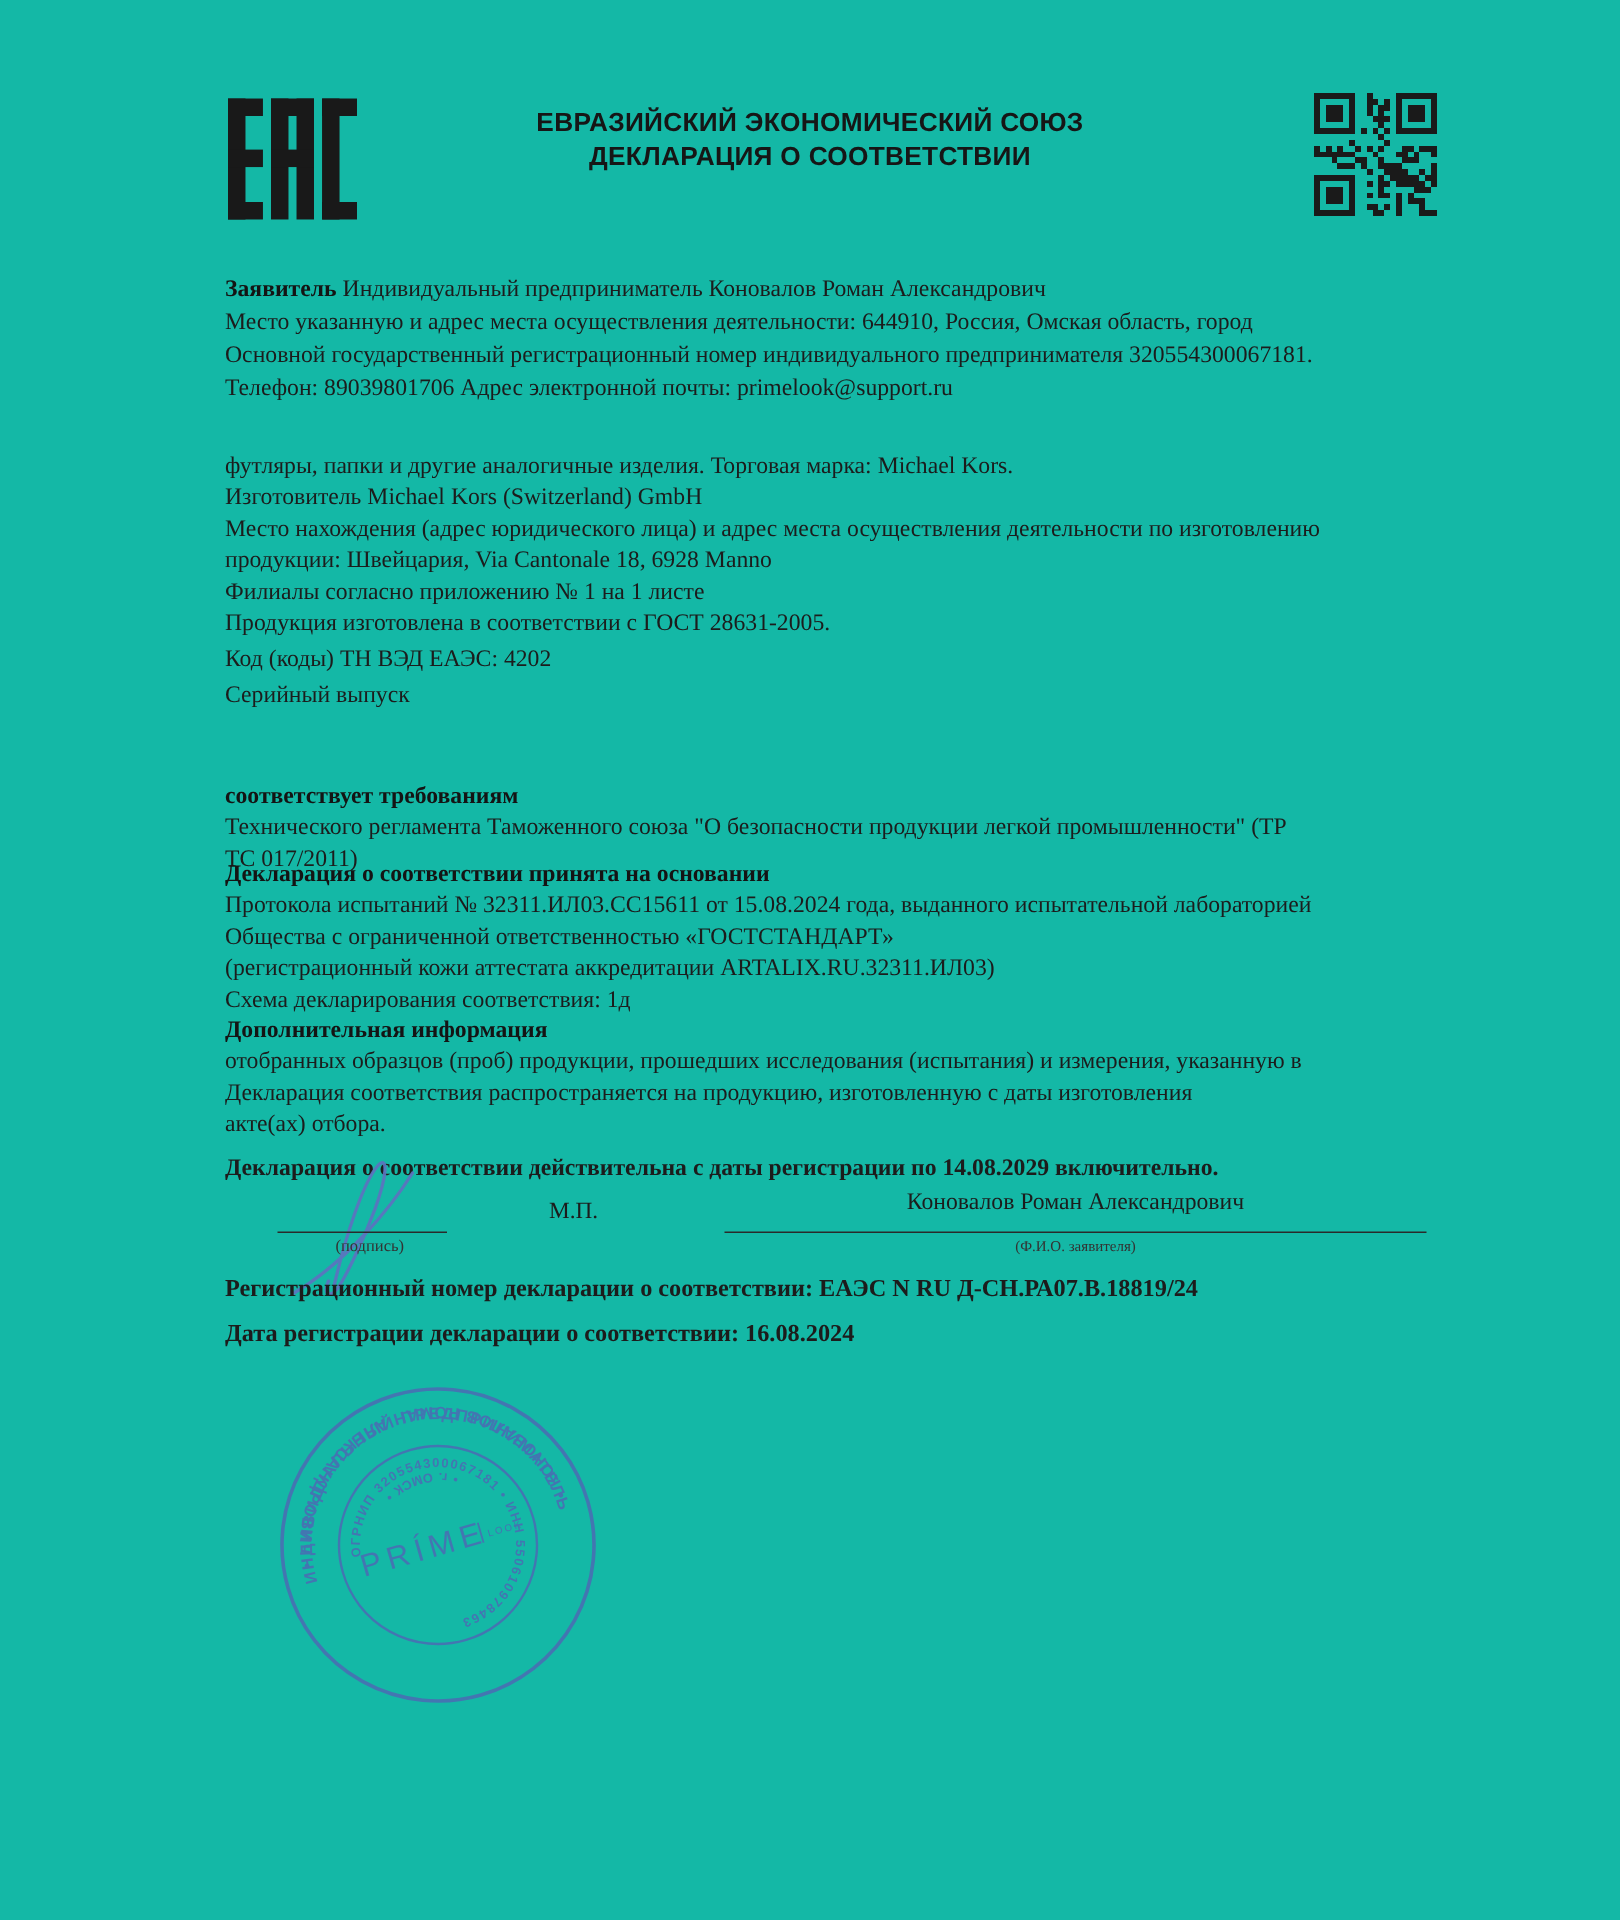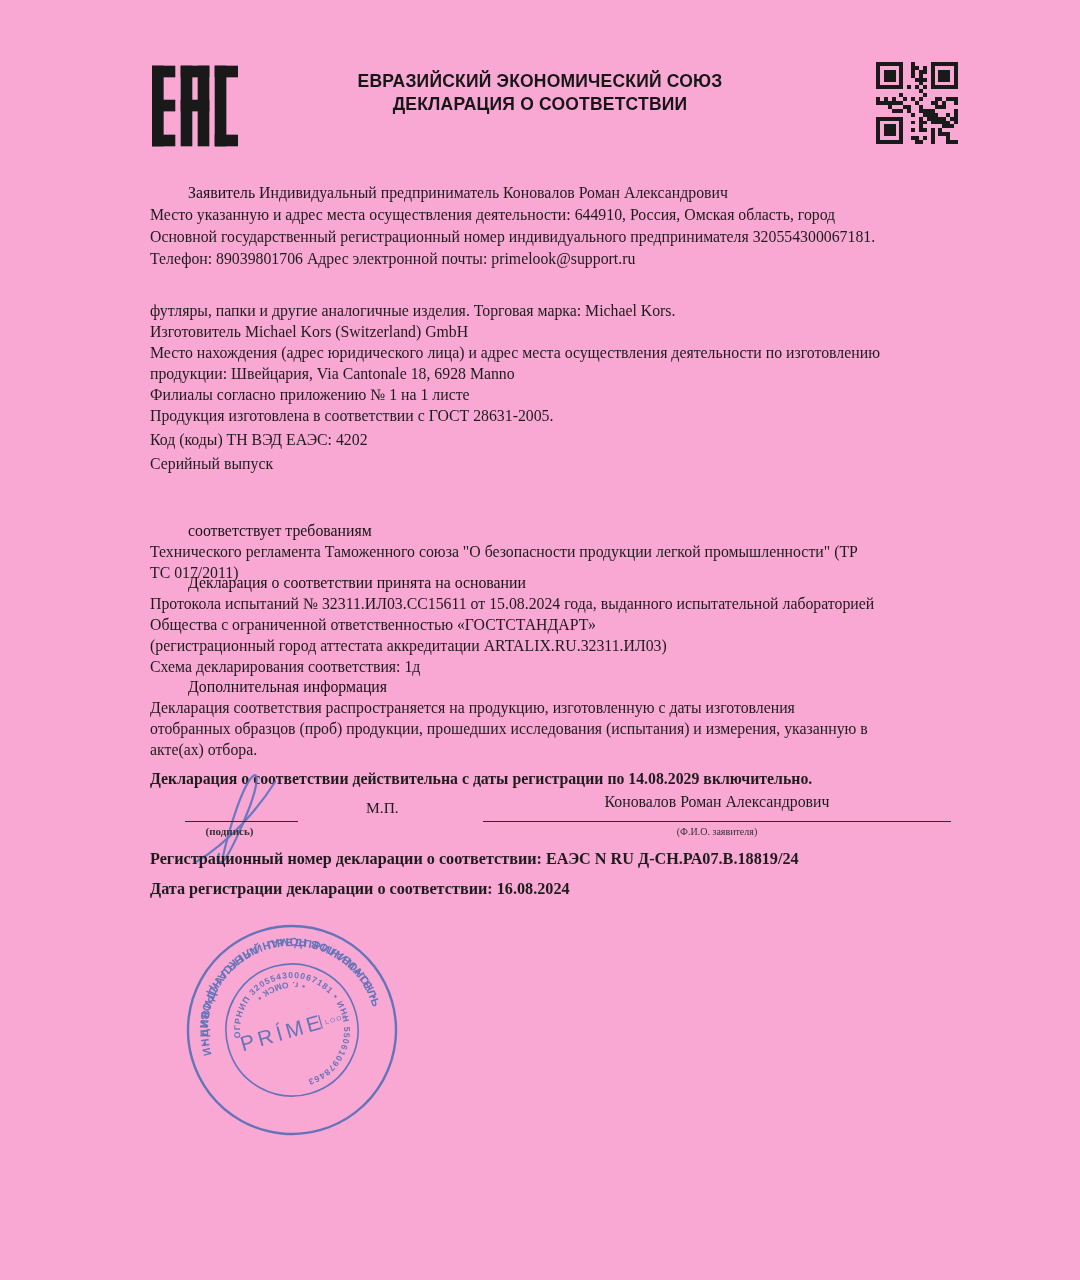--- a/index.html
+++ b/index.html
@@ -1,56 +1,56 @@
 <!DOCTYPE html>
 <html lang="ru"><head>
 <meta charset="utf-8">
 <style>
   html,body{margin:0;padding:0;}
   body{background:#ffffff;}
   .page{
     position:relative;
     width:1080px;height:1280px;
-    background:#f9a8d4;
+    background:#14b8a6;
     font-family:"Liberation Serif", serif;
     color:#1c1c1c;
     overflow:hidden;
   }
   
   .eac-logo{position:absolute;left:152px;top:63px;}
   .doc-title{
     position:absolute;left:280px;top:70px;width:520px;
     text-align:center;
     font-family:"Liberation Sans", sans-serif;
     font-weight:bold;font-size:17.5px;line-height:23px;
     color:#161616;letter-spacing:.2px;
   }
   .qr{position:absolute;left:876px;top:62px;}
   
   .sec{position:absolute;left:150px;width:822px;}
   .line{font-size:15.8px;line-height:22px;white-space:nowrap;}
   .lh21 .line{line-height:21px;}
-  .line b{font-weight:normal;color:#141414;margin-left:38px;}
+  .line b{font-weight:bold;color:#141414;}
   .gap-top{margin-top:3px;}
   #sec-applicant{top:182px;}
   #sec-declares{top:300px;}
   #sec-conformity{top:520px;}
   #sec-basis{top:572px;}
   #sec-additional{top:676px;}
   #sec-validity{top:768px;}
   #sec-validity .line{font-weight:bold;}
   
   .sig-underline{position:absolute;height:0;border-top:1.5px solid #2a2a2a;}
   #sig-line-left{left:185px;top:821px;width:113px;}
   #sig-line-right{left:483px;top:821px;width:468px;}
   .sig-caption{
     position:absolute;text-align:center;color:#333;
     font-size:11px;line-height:13px;
   }
-  #caption-sign{left:173px;width:113px;top:825px;font-weight:bold;}
+  #caption-sign{left:190px;width:113px;top:825px;}
   #caption-name{left:483px;width:468px;top:825px;font-size:10px;}
   #seal-mark{position:absolute;left:366px;top:799px;font-size:15.5px;}
   #applicant-name{
     position:absolute;left:483px;width:468px;top:793px;
     text-align:center;font-size:15.8px;
   }
   #signature-svg{position:absolute;left:178px;top:768px;}
   
   #reg-number{top:848px;}
   #reg-date{top:878px;}
@@ -321,28 +321,28 @@
   <div class="sec lh21" id="sec-conformity">
     <div class="line"><b>соответствует требованиям</b></div>
     <div class="line">Технического регламента Таможенного союза "О безопасности продукции легкой промышленности" (ТР</div>
     <div class="line">ТС 017/2011)</div>
   </div>
 
   <div class="sec lh21" id="sec-basis">
     <div class="line"><b>Декларация о соответствии принята на основании</b></div>
     <div class="line">Протокола испытаний № 32311.ИЛ03.СС15611 от 15.08.2024 года, выданного испытательной лабораторией</div>
     <div class="line">Общества с ограниченной ответственностью «ГОСТСТАНДАРТ»</div>
-    <div class="line">(регистрационный город аттестата аккредитации ARTALIX.RU.32311.ИЛ03)</div>
+    <div class="line">(регистрационный кожи аттестата аккредитации ARTALIX.RU.32311.ИЛ03)</div>
     <div class="line">Схема декларирования соответствия: 1д</div>
   </div>
 
   <div class="sec lh21" id="sec-additional">
     <div class="line"><b>Дополнительная информация</b></div>
+    <div class="line">отобранных образцов (проб) продукции, прошедших исследования (испытания) и измерения, указанную в</div>
     <div class="line">Декларация соответствия распространяется на продукцию, изготовленную с даты изготовления</div>
-    <div class="line">отобранных образцов (проб) продукции, прошедших исследования (испытания) и измерения, указанную в</div>
     <div class="line">акте(ах) отбора.</div>
   </div>
 
   <div class="sec" id="sec-validity">
     <div class="line">Декларация о соответствии действительна с даты регистрации по 14.08.2029 включительно.</div>
   </div>
 
   <svg id="signature-svg" width="140" height="100" viewBox="0 0 140 100" aria-hidden="true">
     <g fill="none" stroke="#5e72c0" stroke-width="2.2" stroke-linecap="round" opacity="0.9">
       <path d="M 45,88 C 52,58 64,20 74,9 C 81,2 80,16 72,38 C 63,62 52,84 47,91 C 42,97 37,95 41,86"></path>

